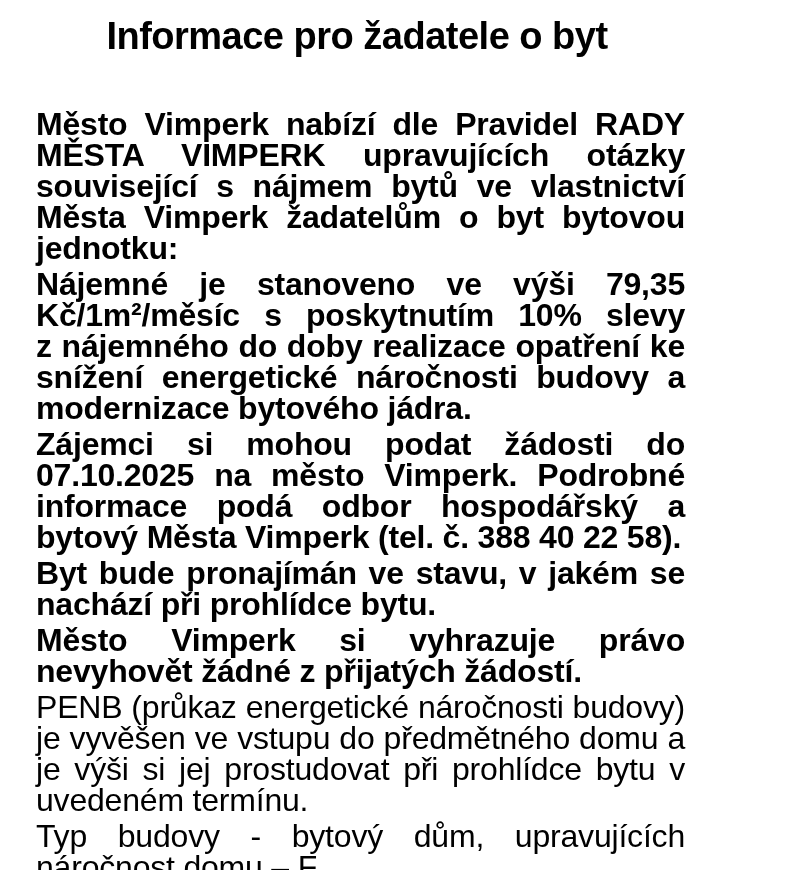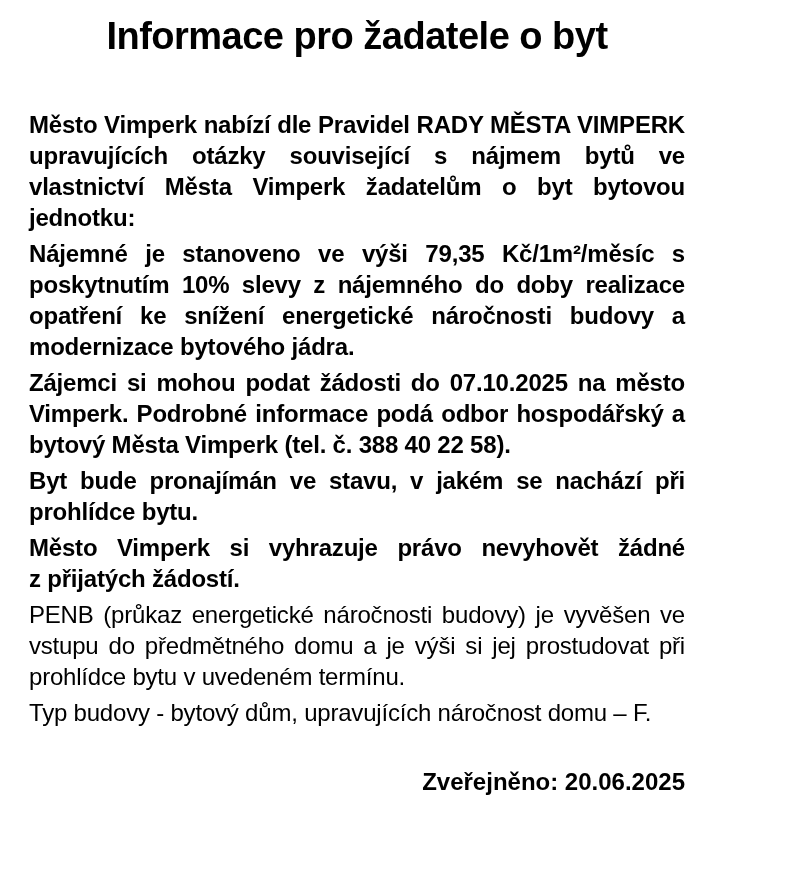--- a/index.html
+++ b/index.html
@@ -23,25 +23,25 @@
   }
   .doc-title {
     font-size: 38px;
     line-height: 44px;
     font-weight: bold;
     text-align: center;
     margin: 0 0 51px 0;
     letter-spacing: -0.5px;
   }
   .para {
-    font-size: 24px;
+    font-size: 32px;
     line-height: 31px;
     font-weight: bold;
     text-align: justify;
-    margin: 0 0 5px 0;
+    margin: 0 0 5px 7px;
     letter-spacing: -0.2px;
   }
   .para.normal {
     font-weight: normal;
   }
   .published {
     font-size: 24px;
     line-height: 31px;
     font-weight: bold;
     margin-top: 38px;

